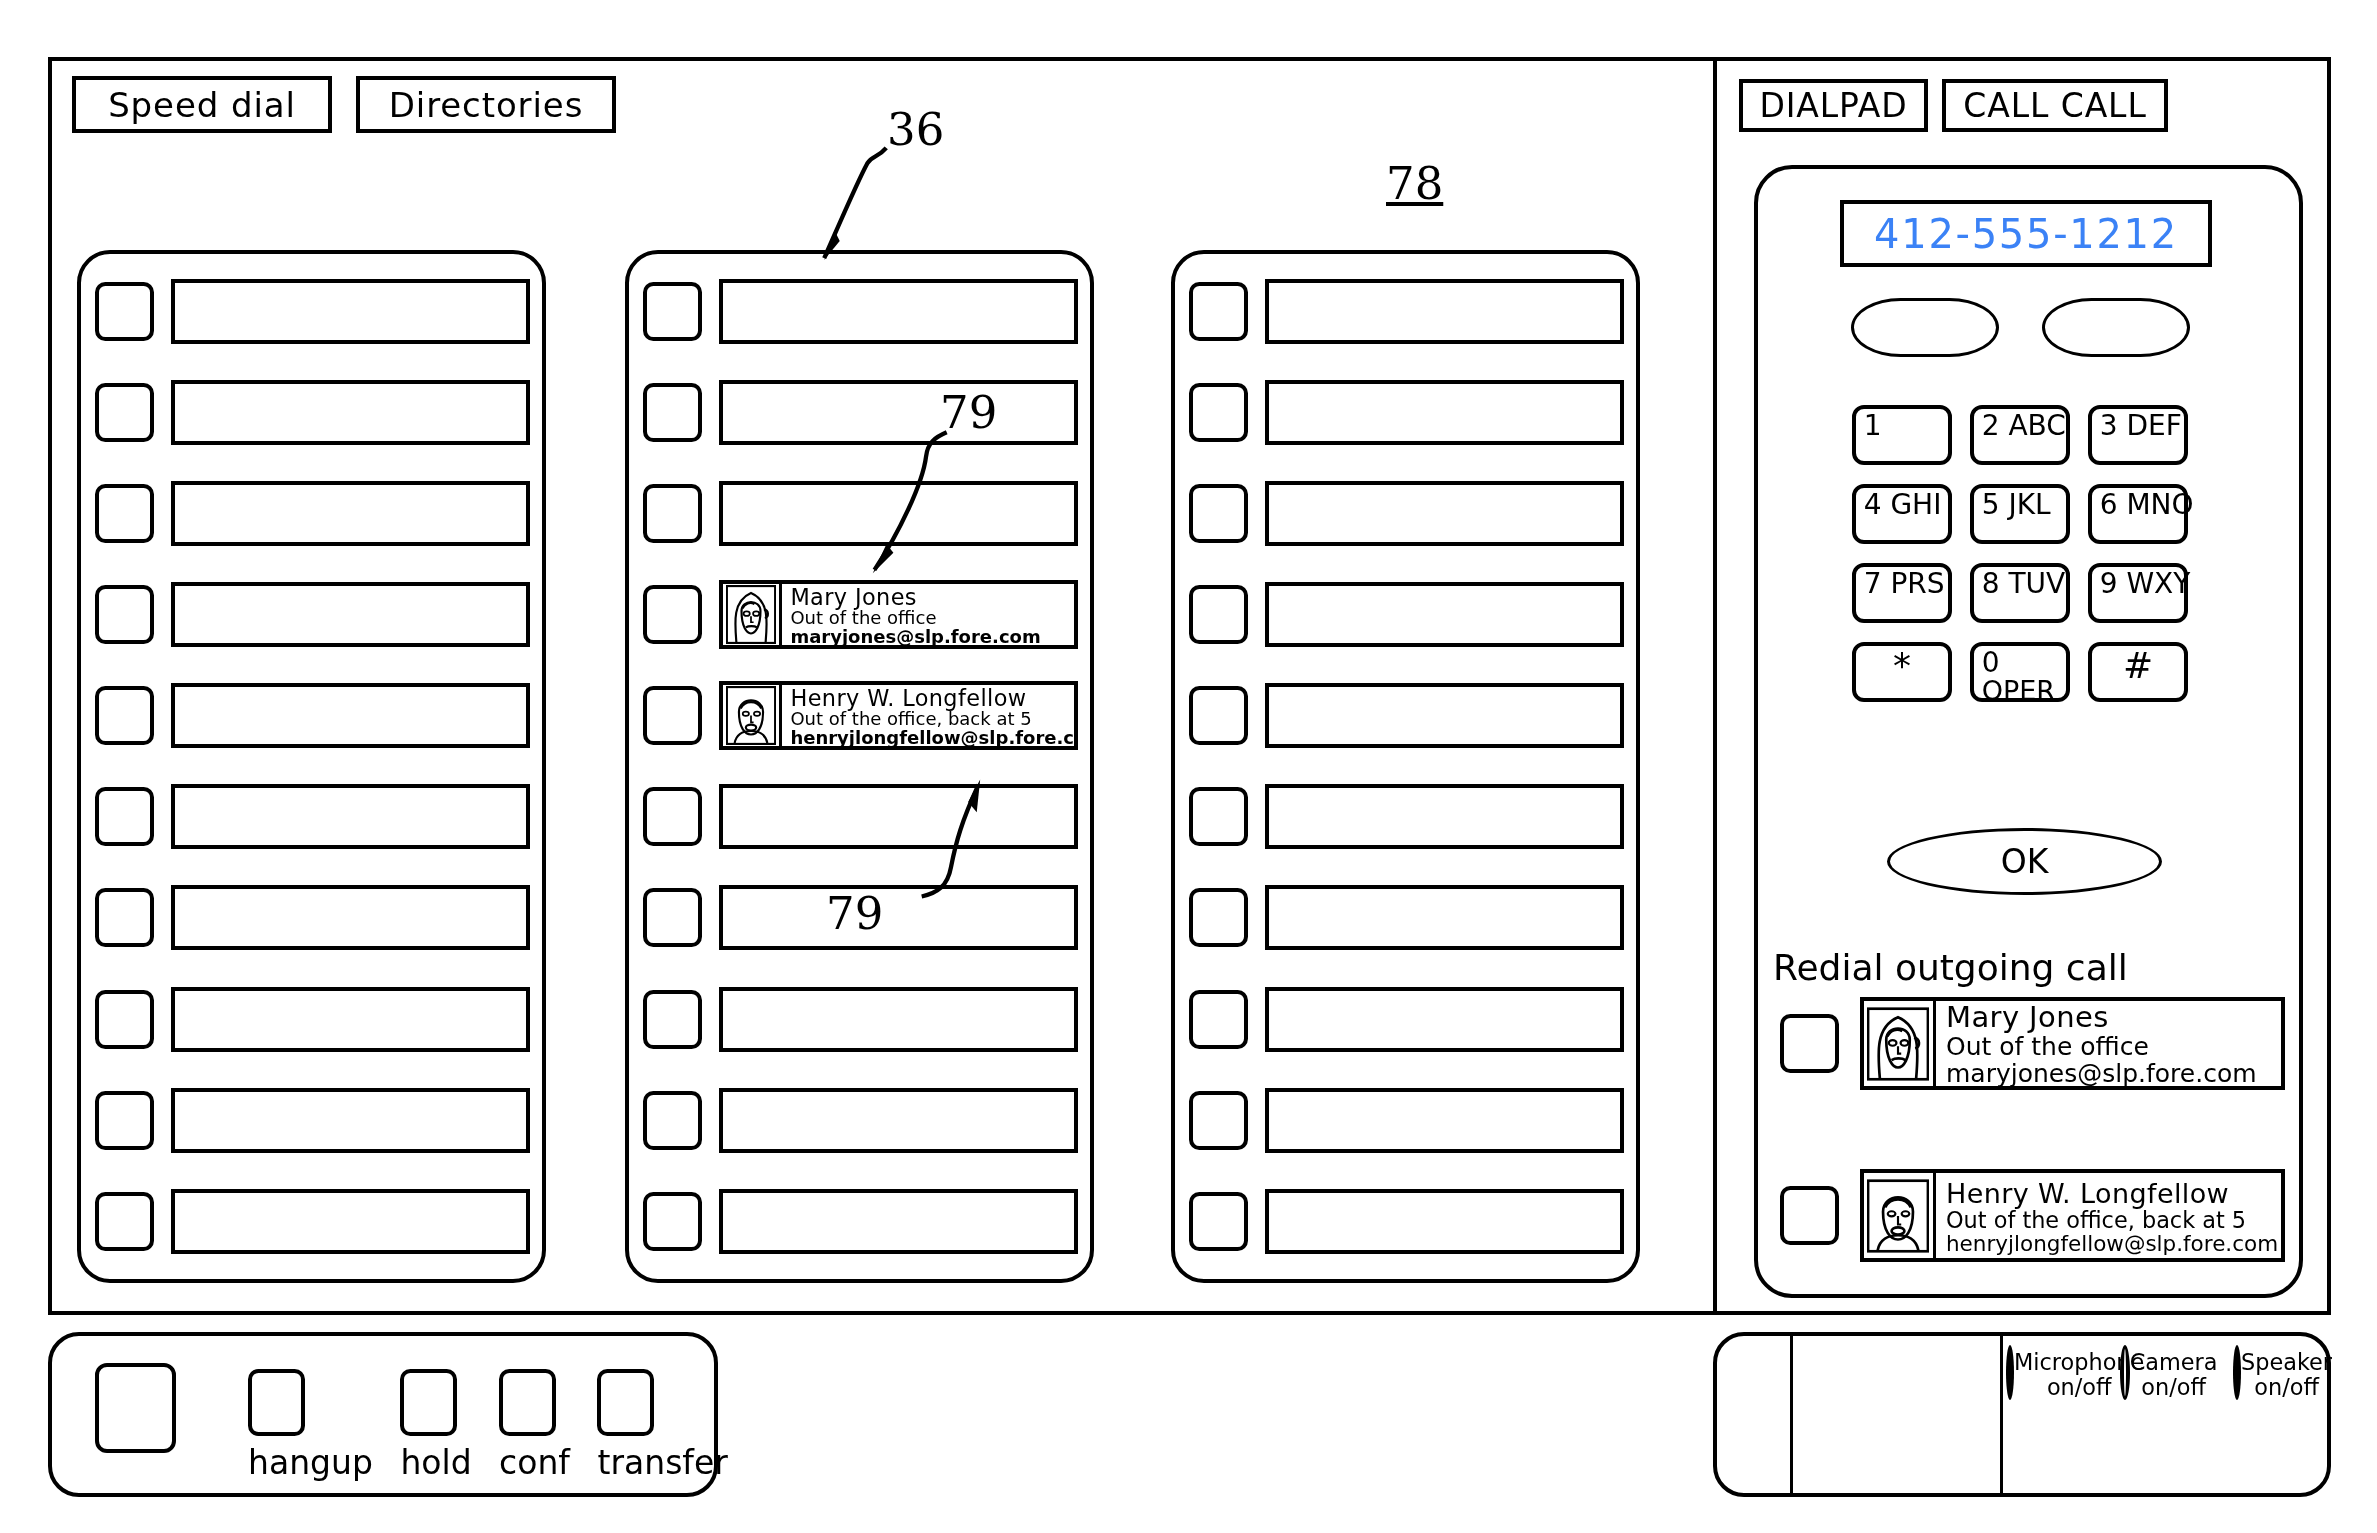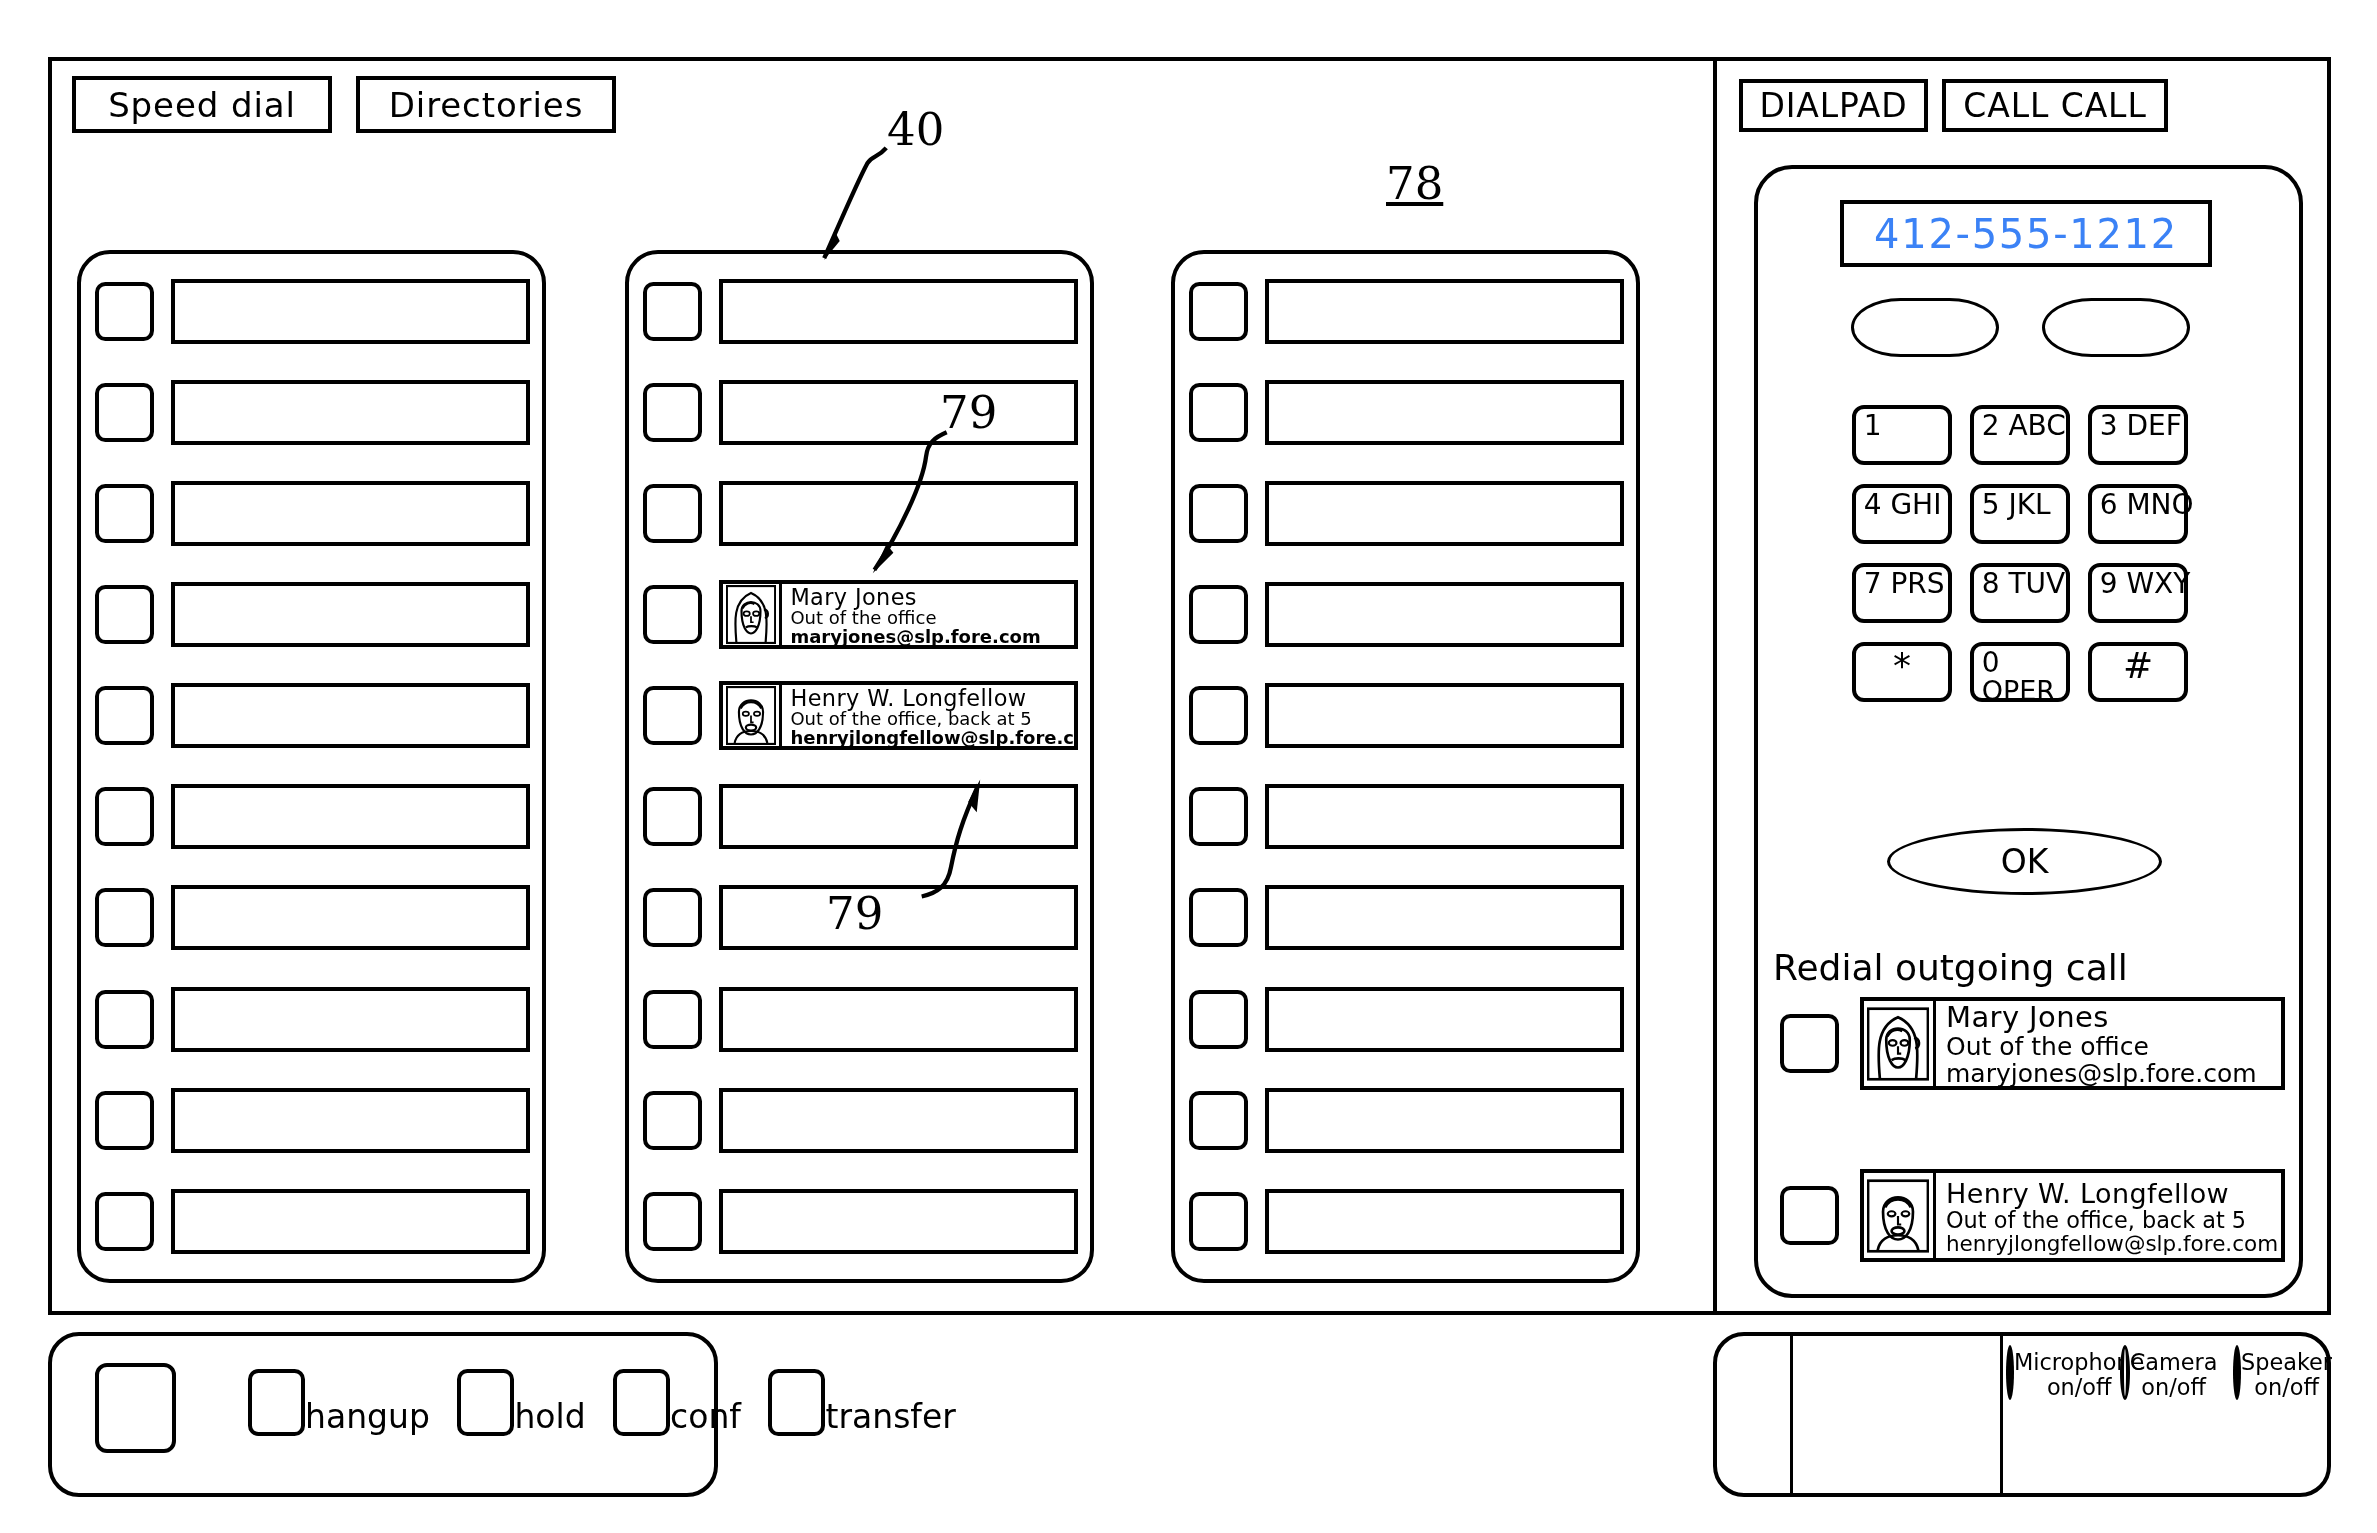--- a/index.html
+++ b/index.html
@@ -175,21 +175,21 @@
     width: 670px; height: 165px;
     border: 4.3px solid #000; border-radius: 31px; background: #fff;
   }
   .big-key {
     position: absolute; left: 95px; top: 1363px;
     width: 81px; height: 90px;
     border: 4.3px solid #000; border-radius: 12px; background: #fff;
   }
   .fn-group { position: absolute; top: 1369px; display: flex; }
   #fn-group { left: 248px; gap: 27.5px; }
-  .fn-item { display: flex; flex-direction: row; align-items: flex-end; }
+  .fn-item { display: flex; flex-direction: column; align-items: flex-start; }
   .fn-key {
     width: 57px; height: 67px;
     border: 4.3px solid #000; border-radius: 10.3px; background: #fff;
   }
   .fn-label { margin-top: 6.9px; font-size: 33px; color: #000; white-space: nowrap; }
 
   .bottom-right-bar {
     position: absolute; left: 1713px; top: 1332px;
     width: 618px; height: 165px;
     border: 4.3px solid #000; border-radius: 31px; background: #fff;
@@ -382,21 +382,21 @@
       <div class="sd-row">
         <div class="sd-key"></div>
         <div class="sd-slot"></div>
       </div>
       <div class="sd-row">
         <div class="sd-key"></div>
         <div class="sd-slot"></div>
       </div>
     </div>
 
-  <div class="refnum" id="ref-77">40</div>
+  <div class="refnum" id="ref-77">36</div>
   <div class="refnum" id="ref-78">78</div>
   <div class="refnum" id="ref-79a">79</div>
   <div class="refnum" id="ref-79b">79</div>
 
   <svg class="leader" style="left:757px;top:129px;width:224px;height:155px" viewBox="0 0 260 180">
     <path d="M150,22 C140,34 134,30 128,40 C118,58 100,100 78,150" fill="none" stroke="#000" stroke-width="5"></path>
     <polygon points="78,152 90,118 96,130" fill="#000"></polygon>
   </svg>
 
   <svg class="leader" style="left:826px;top:422px;width:164px;height:172px" viewBox="0 0 190 200">

